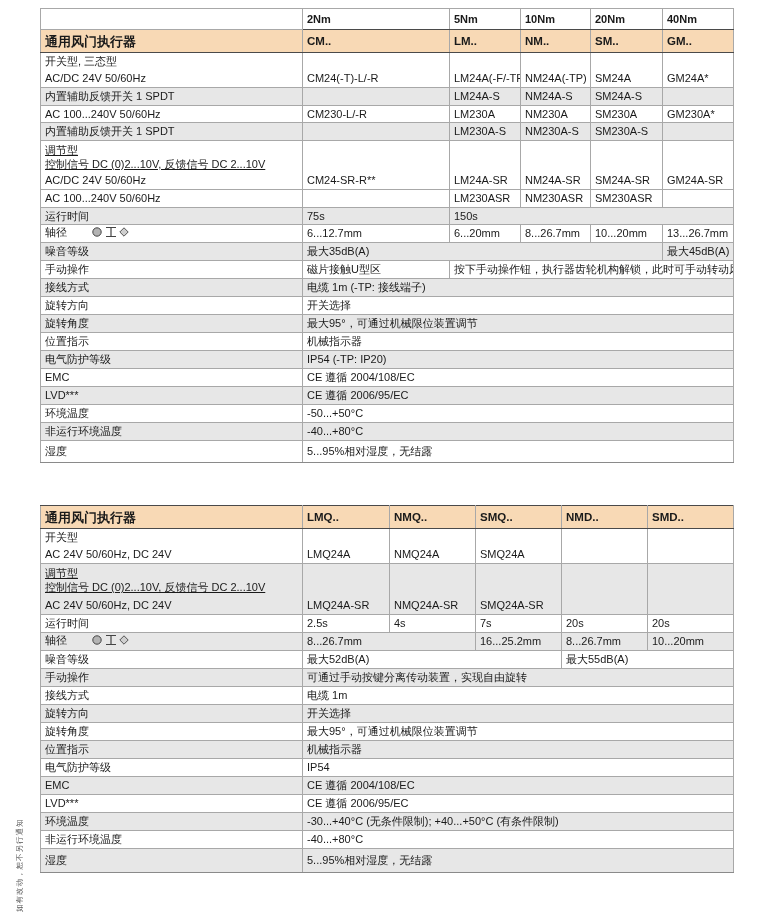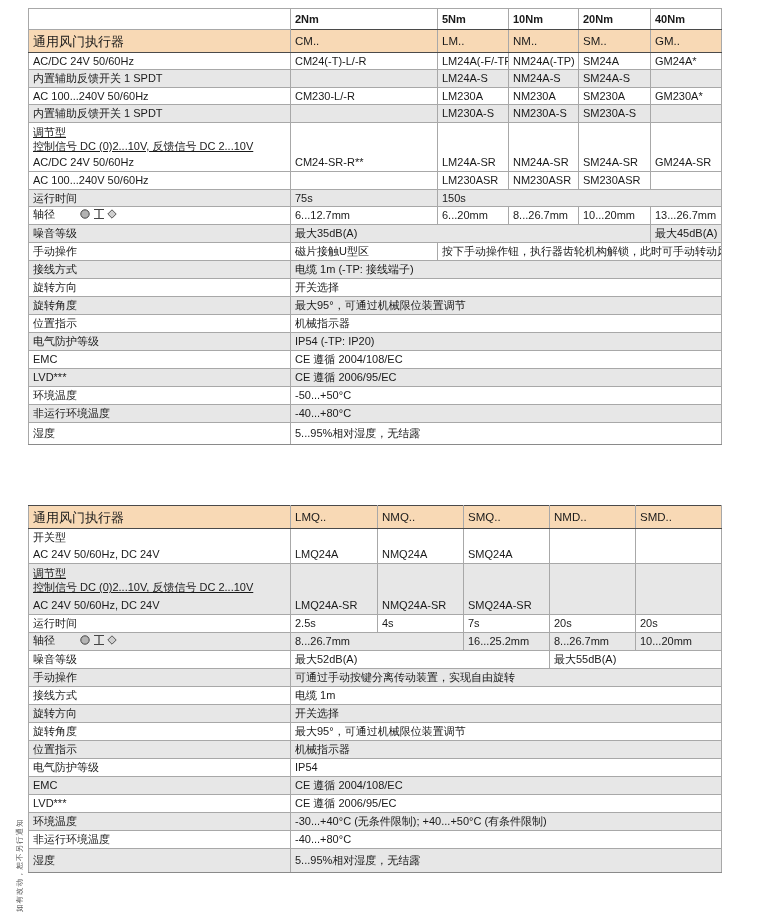--- a/index.html
+++ b/index.html
@@ -2,36 +2,36 @@
 <html style="--orange: #f8d9b5; --stripe: #e7e7e7; --border-gray: #a8a8a8; --border-dark: #4a4a4a;"><head>
 <meta charset="utf-8">
 <style>
   html,body{margin:0;padding:0;}
   body{
     width:770px;height:914px;position:relative;overflow:hidden;
     background:#ffffff;color:#1a1a1a;
     font-family:"Liberation Sans", sans-serif;
   }
   table.spec{
-    position:absolute;left:28px;border-collapse:collapse;table-layout:fixed;width:693px;
+    position:absolute;left:40px;border-collapse:collapse;table-layout:fixed;width:693px;
   }
   table.spec td, table.spec th{
     border:1px solid var(--border-gray);
     font-size:11px;font-weight:normal;text-align:left;
     padding:0 4px;white-space:nowrap;overflow:hidden;vertical-align:middle;
     line-height:13px;
   }
   table.spec th{font-weight:bold;}
   td.corner{border-top-style:hidden;border-left-style:hidden;border-bottom:1px solid var(--border-dark);background:#fff;}
   tr.head th{border-bottom:1px solid var(--border-dark);}
   tr.title td{
     background:var(--orange);
     border-top:1px solid var(--border-dark);
     border-bottom:1px solid var(--border-dark);
-    font-weight:normal;font-size:11.5px;
+    font-weight:bold;font-size:11.5px;
   }
   tr.title td.rl{font-size:13px;}
   td.rl{padding:0 6px 0 8px;}
   tr.g td{background:var(--stripe);}
   tr.nb td{border-bottom-style:hidden;}
   td.c{text-align:center;}
   tr:last-child td{border-bottom-color:#8a8a8a;margin-top:10px;}
   .lbl2{font-size:11px;line-height:14px;white-space:nowrap;text-decoration:underline;}
   .shaft-icon{display:inline-block;vertical-align:middle;margin-left:24px;}
   .side-note{
@@ -63,20 +63,28 @@
           <th>40Nm</th>
         </tr>
         <tr class="title" style="height: 23px;">
           <td class="rl">通用风门执行器</td>
           <td>CM..</td>
           <td>LM..</td>
           <td>NM..</td>
           <td>SM..</td>
           <td>GM..</td>
         </tr>
+        <tr class="nb" style="height: 18px;">
+          <td class="rl">开关型, 三态型</td>
+          <td></td>
+          <td></td>
+          <td></td>
+          <td></td>
+          <td></td>
+        </tr>
         <tr class="" style="height: 17px;">
           <td class="rl">AC/DC 24V  50/60Hz</td>
           <td>CM24(-T)-L/-R</td>
           <td>LM24A(-F/-TP)</td>
           <td>NM24A(-TP)</td>
           <td>SM24A</td>
           <td>GM24A*</td>
         </tr>
         <tr class="g " style="height: 18px;">
           <td class="rl">内置辅助反馈开关 1 SPDT</td>

